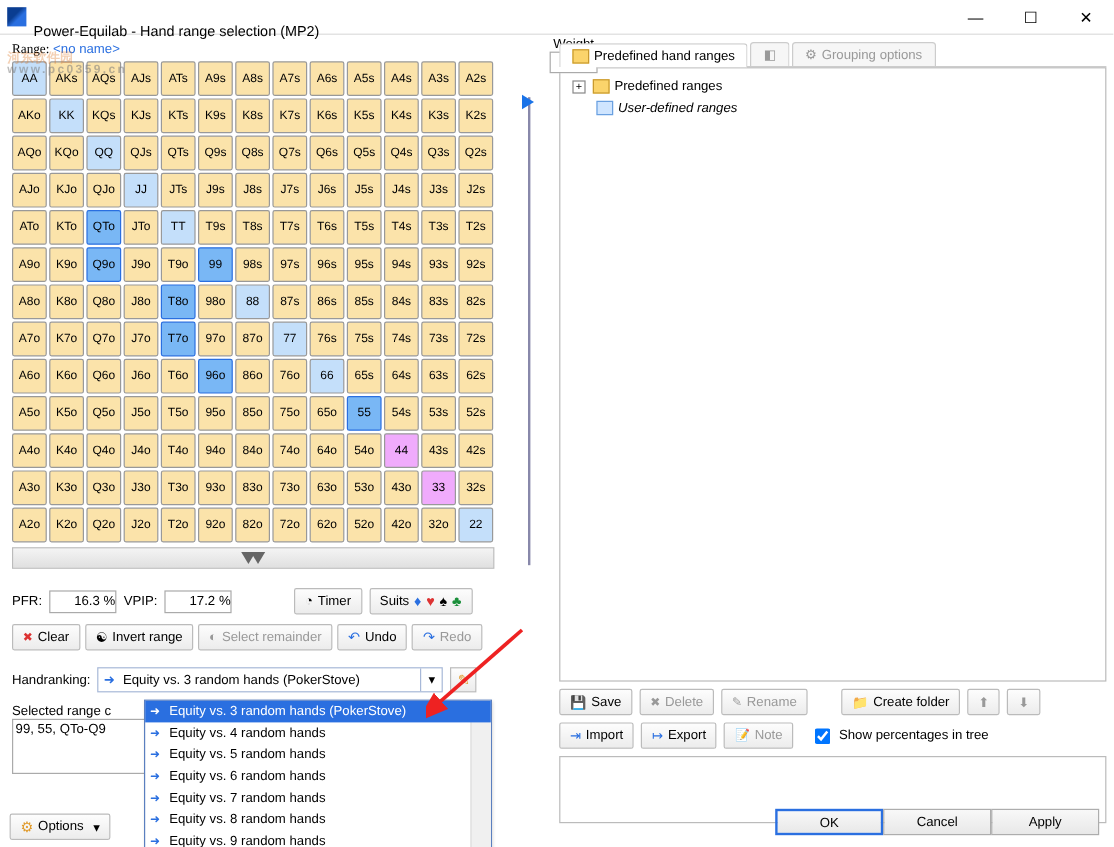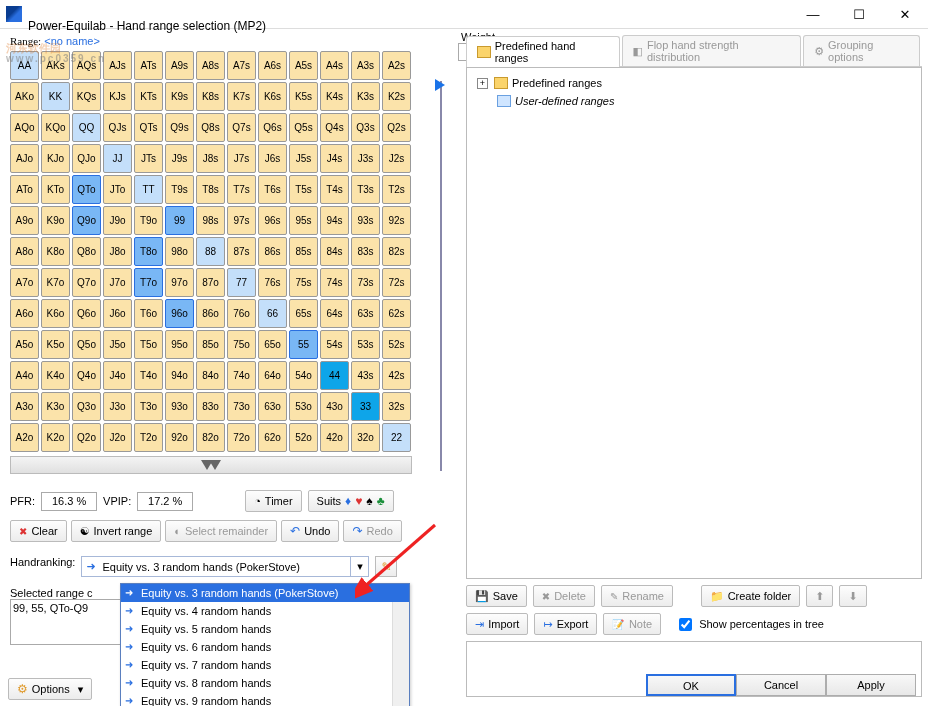--- a/index.html
+++ b/index.html
@@ -14,31 +14,31 @@
 .right { flex: 1; padding: 6px; display:flex; flex-direction:column; }
 .rangelbl { font-size:11px;font-family:Liberation Serif, serif; }
 .rangename { color:#2a6fe0; font-size:11px; }
 .weight-col { position:absolute; left:406px; top:2px; width:48px; text-align:center;margin-left:48px;}
 .weight-input { width:40px; border:1px solid #aaa; text-align:center; height:18px;}
 .slider { position:absolute; left:440px; top:52px; width:14px; height:390px; border-left:2px solid #88a; }
 .slider .thumb{ position:absolute; top:-2px; left:-7px; width:0;height:0;border-top:6px solid transparent;border-bottom:6px solid transparent;border-left:10px solid #1a73e8;}
 .grid { margin-top:4px; display:grid; grid-template-columns: repeat(13, 29px); grid-template-rows: repeat(13, 29px); gap:2px; }
 .cell { border:1px solid #999; display:flex; align-items:center; justify-content:center; font-size:10px; cursor:pointer; border-radius:2px;}
 .c-y { background:#fbe3aa; }
-.c-g { background:#0ea5e9; }
+.c-g { background:#f0abfc; }
 .c-b { background:#79b7f5; border-color:#2a6fe0; }
 .c-s { background:#c4dffa; }
 .gridbar { margin-top:4px; height:18px; background:linear-gradient(#f4f4f4,#e0e0e0); border:1px solid #bbb; display:flex; justify-content:center; align-items:center; width:402px;}
 .gridbar .tri{ width:0;height:0;border-left:6px solid transparent;border-right:6px solid transparent;border-top:10px solid #666; margin:0 -2px;}
 .statrow { margin-top:16px; display:flex; align-items:center; gap:6px;}
-.statbox { border:1px solid #aaa; width:56px; height:19px; text-align:center; line-height:17px; background:#fff;}
+.statbox { border:1px solid #aaa; width:56px; height:19px; text-align:right; line-height:17px; background:#fff;}
 .btn { border:1px solid #bbb; background:linear-gradient(#fdfdfd,#ececec); height:22px; padding:0 8px; display:inline-flex; align-items:center; gap:4px; border-radius:2px; cursor:pointer;}
 .btn.dis { color:#999; }
 .actrow { margin-top:8px; display:flex; gap:4px; flex-wrap:wrap; width:420px;}
-.hr-row { margin-top:14px; display:flex; align-items:flex-start; gap:6px;}
+.hr-row { margin-top:14px; display:flex; align-items:center; gap:6px;}
 .combo { border:1px solid #a7b8d8; height:21px; width:288px; display:flex; align-items:center; padding-left:20px; position:relative; background:#fff;}
 .combo .dd { position:absolute; right:0; top:0; width:18px; height:100%; border-left:1px solid #a7b8d8; display:flex;align-items:center;justify-content:center;}
 .pencil{ width:22px;height:21px;border:1px solid #bbb;background:linear-gradient(#fdfdfd,#ececec);display:flex;align-items:center;justify-content:center;}
 .dropdown { position:absolute; left:120px; top:583px; width:290px; border:1px solid #5a7fbf; background:#fff; z-index:10; box-shadow:1px 1px 3px rgba(0,0,0,.2);}
 .dd-item{ height:18px; padding-left:20px; display:flex; align-items:center; position:relative; font-size:11px; white-space:nowrap;}
 .dd-item.sel{ background:#2a6fe0; color:#fff;}
 .dd-item .ai{ position:absolute; left:4px; top:3px; font-size:10px; color:#2a6fe0;}
 .dd-item.sel .ai{ color:#fff;}
 .dd-scroll{ position:absolute; right:0; top:0; width:17px; height:100%; background:#f0f0f0; border-left:1px solid #ddd;}
 .sel-col{ margin-top:10px;}
@@ -356,21 +356,20 @@
   </div>
 
   <div class="right">
     <div class="tabs">
       <div class="tab act">
           <div class="folder"></div>
           <span>Predefined hand ranges</span>
         </div>
       <div class="tab dis">
           <span>◧</span>
-          <span>Flop hand strength distribution</span>
         </div>
       <div class="tab dis">
           <span>⚙</span>
           <span>Grouping options</span>
         </div>
     </div>
     <div class="tree">
       <div class="tree-row">
         <div class="plusbox">+</div>
         <div class="folder"></div>

